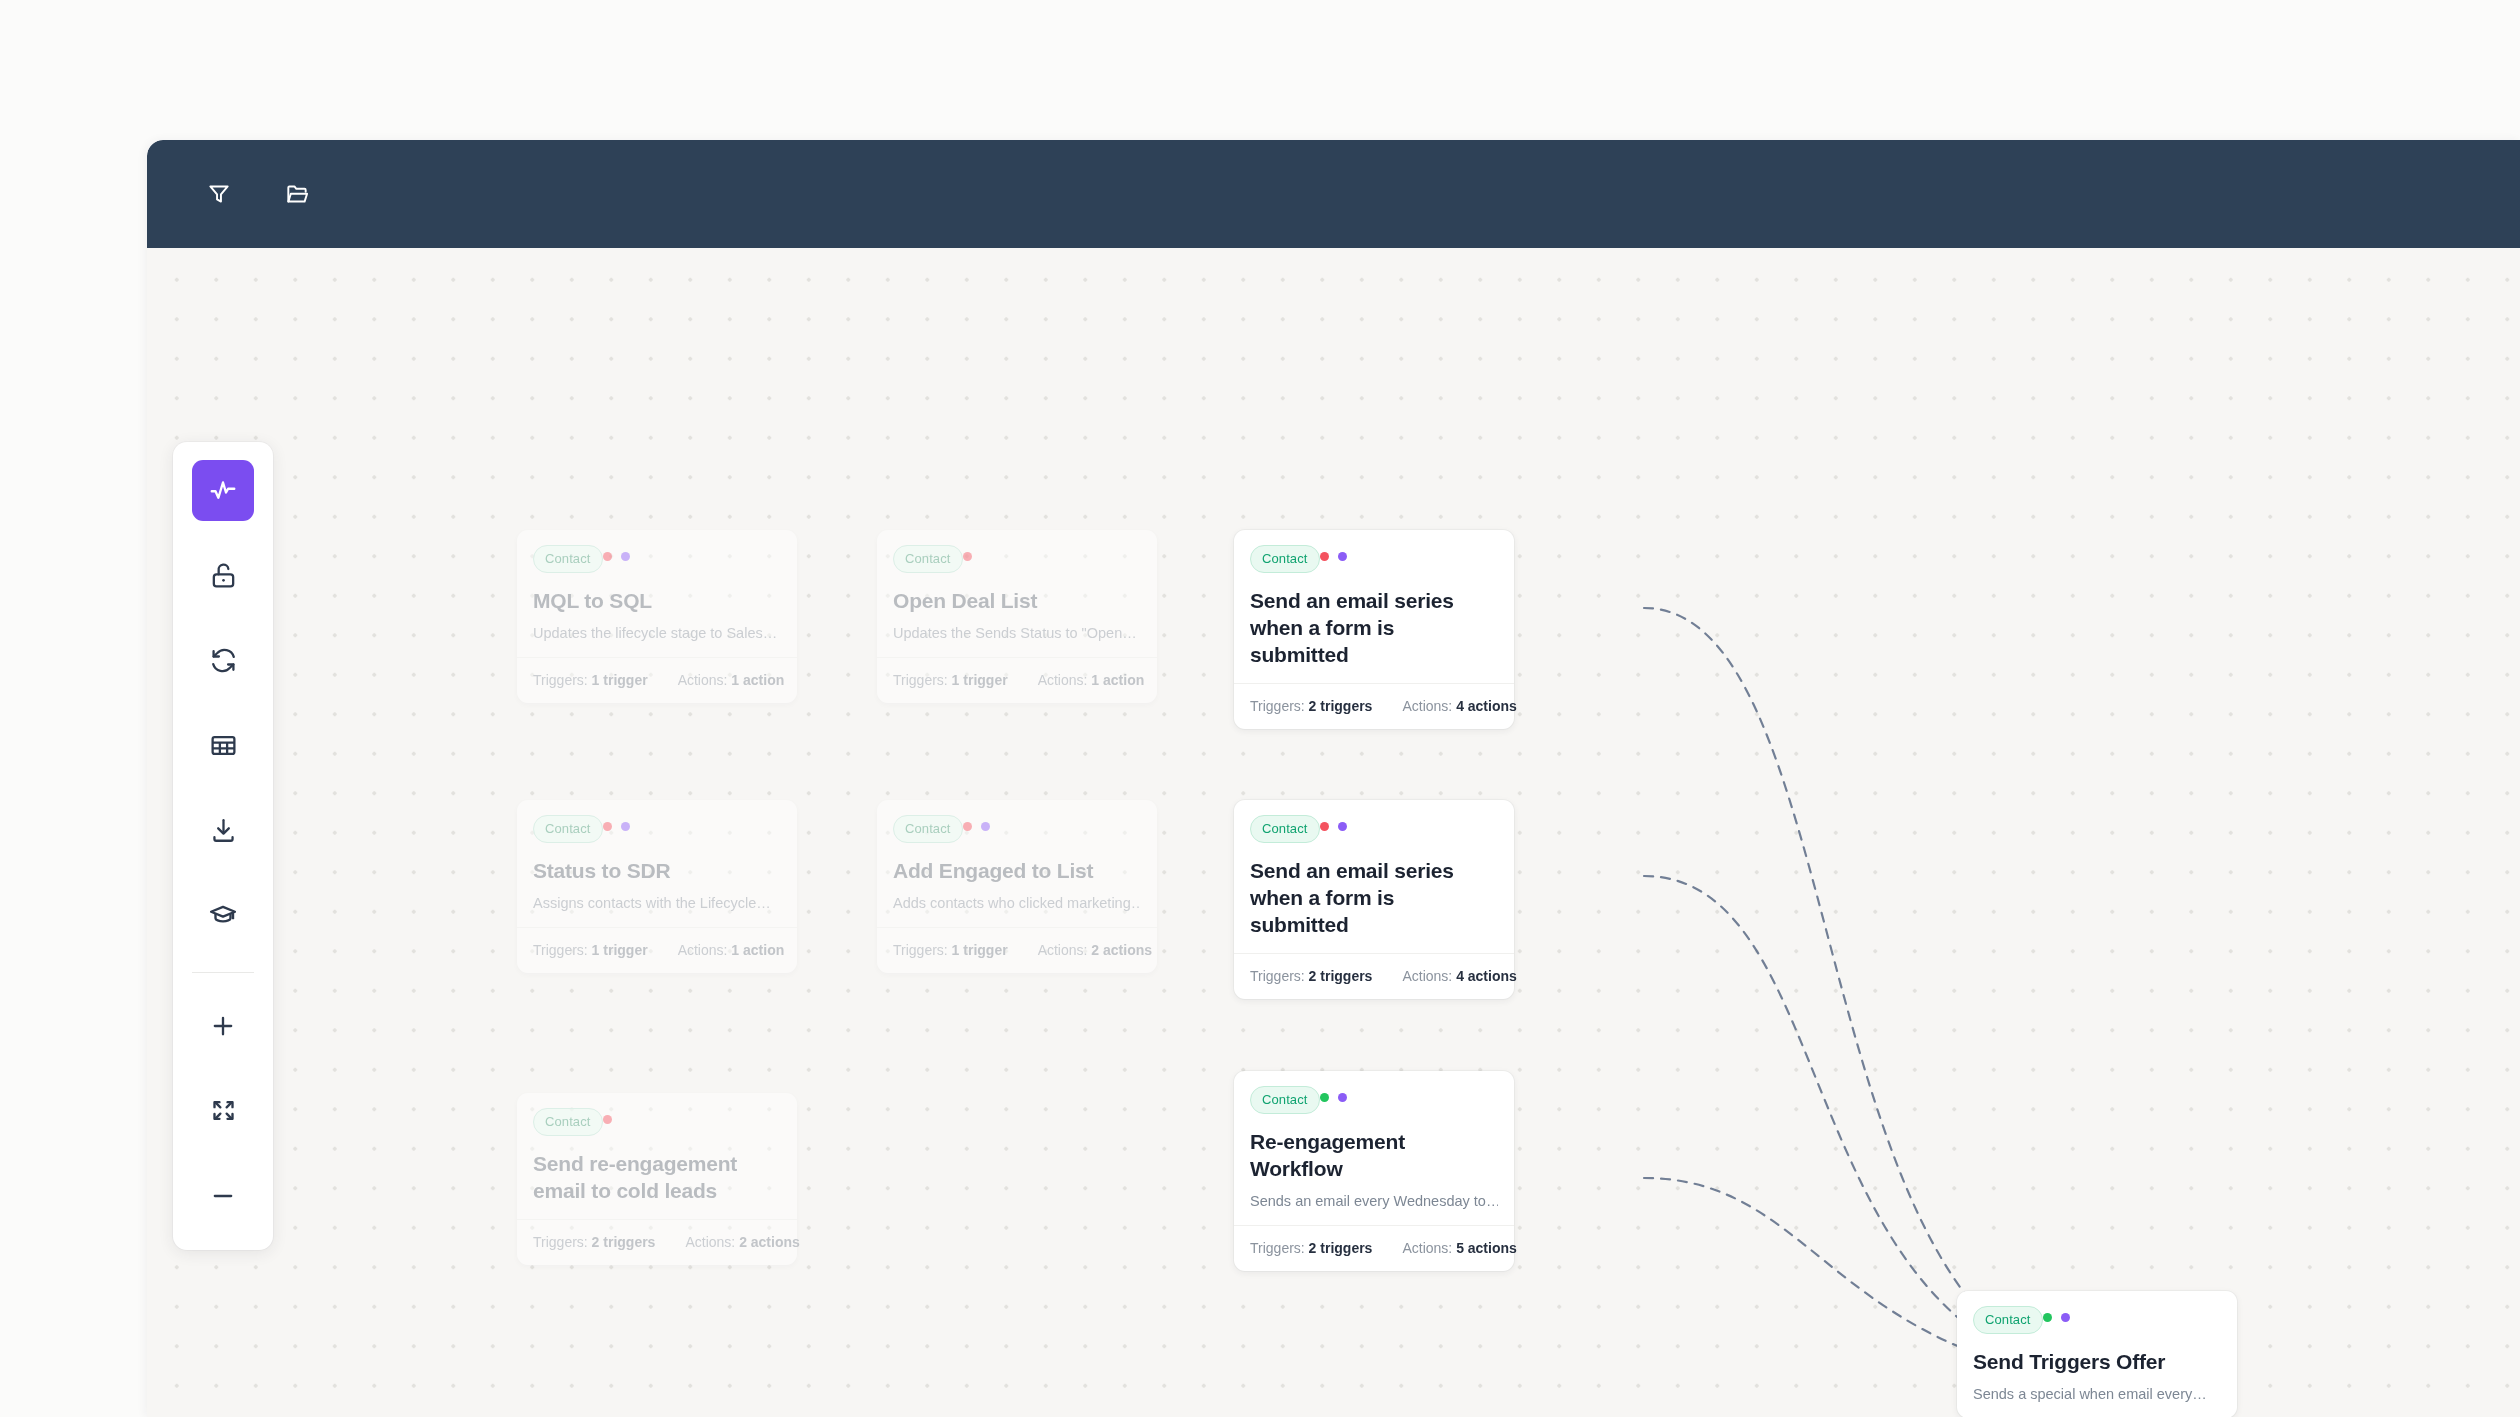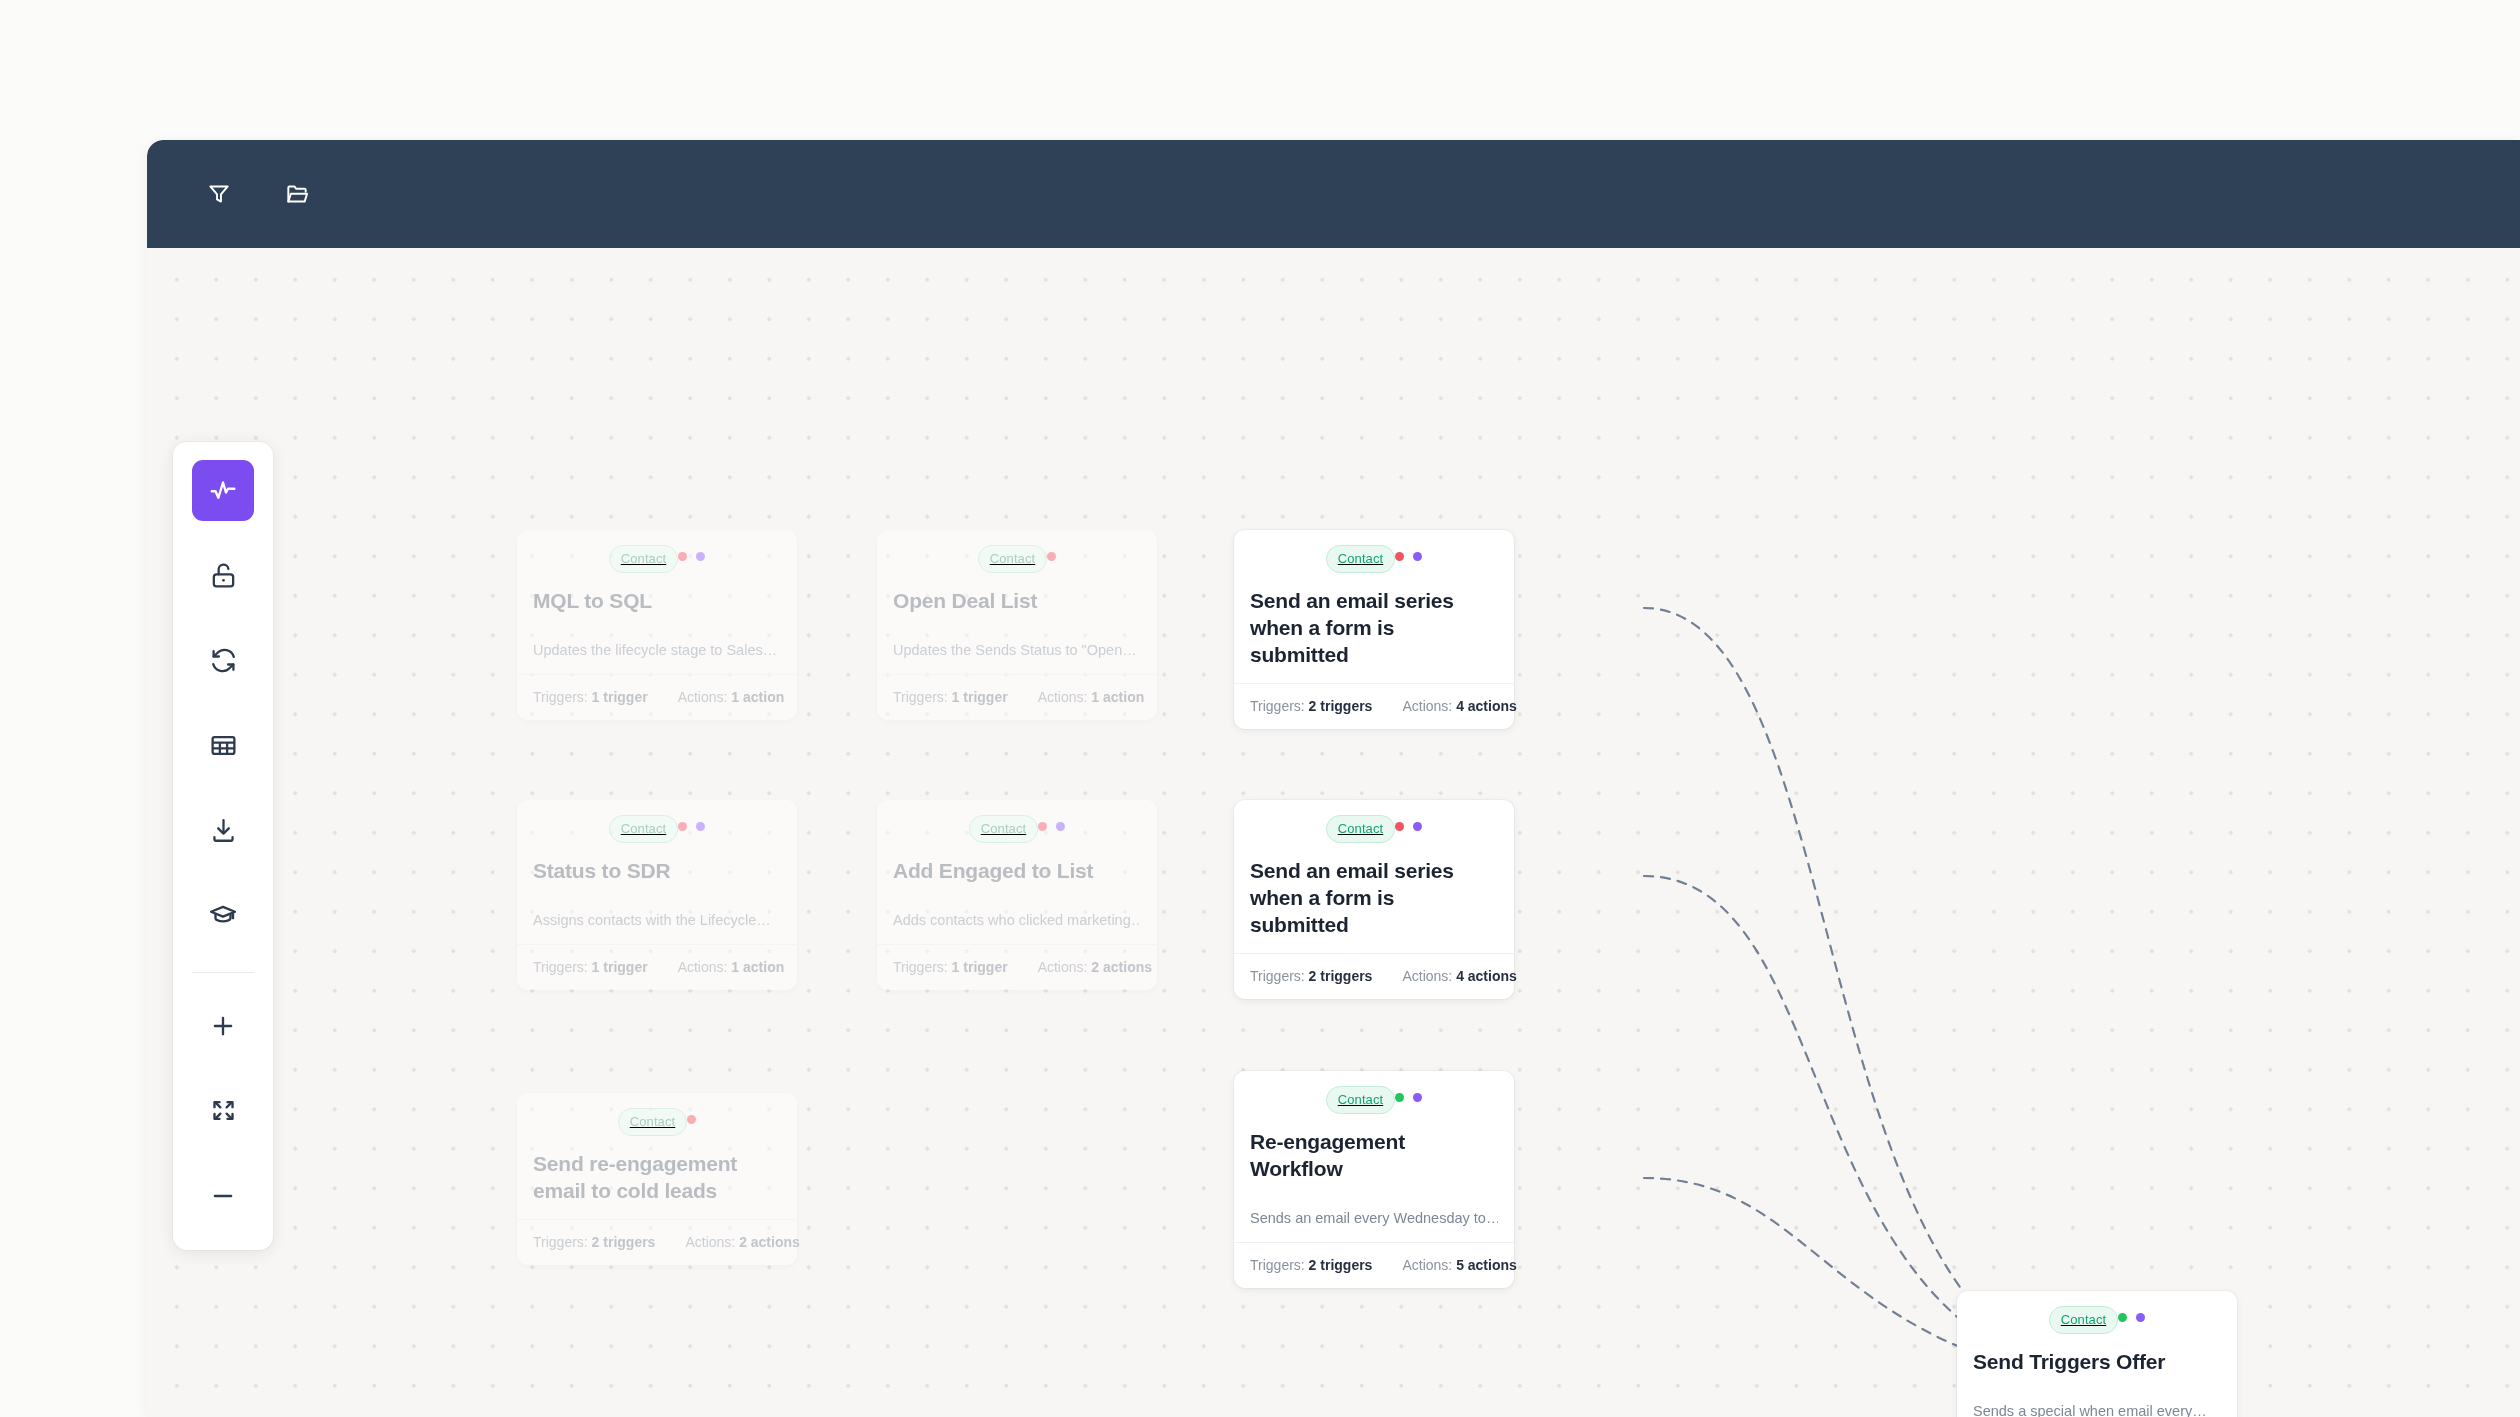--- a/index.html
+++ b/index.html
@@ -53,21 +53,21 @@
     background: #ffffff;
     border-radius: 11px;
     box-shadow: 0 2px 7px rgba(40,45,60,.07), 0 0 0 1px rgba(40,45,60,.035);
     cursor: pointer;
   }
   .node.ghost {
     background: rgba(255,255,255,.46);
     box-shadow: 0 2px 6px rgba(40,45,60,.028);
   }
   .node-body { padding: 15px 16px 14px 16px; }
-  .node-top { display: flex; align-items: flex-start; justify-content: center; text-decoration: underline; }
+  .node-top { display: flex; align-items: flex-start; justify-content: flex-start; }
   .badge {
     display: inline-block;
     font-size: 13px; line-height: 1;
     color: #10a370;
     background: #e9f9f1;
     border: 1px solid #c3ecd9;
     border-radius: 999px;
     padding: 6px 11px 7px 11px;
     letter-spacing: .1px;
   }
@@ -75,21 +75,21 @@
   .dots { display: flex; gap: 9px; align-items: center; padding-top: 7px; }
   .dot { width: 9px; height: 9px; border-radius: 50%; display: block; }
   .ghost .dot { opacity: .45; }
   .node-title {
     margin-top: 15px;
     font-size: 21px; font-weight: 700; line-height: 1.28;
     color: #1c2331; letter-spacing: -.2px;
   }
   .ghost .node-title { color: #b9bcc0; }
   .node-desc {
-    margin-top: 25px;
+    margin-top: 8px;
     font-size: 14.5px; line-height: 1.4; color: #7d8794;
     white-space: nowrap; overflow: hidden;
   }
   .ghost .node-desc { color: #cbced2; }
   .node-foot {
     border-top: 1px solid #f0f0ee;
     padding: 14px 16px 15px 16px;
     display: flex; gap: 30px;
     font-size: 14px; color: #8b939e;
   }

